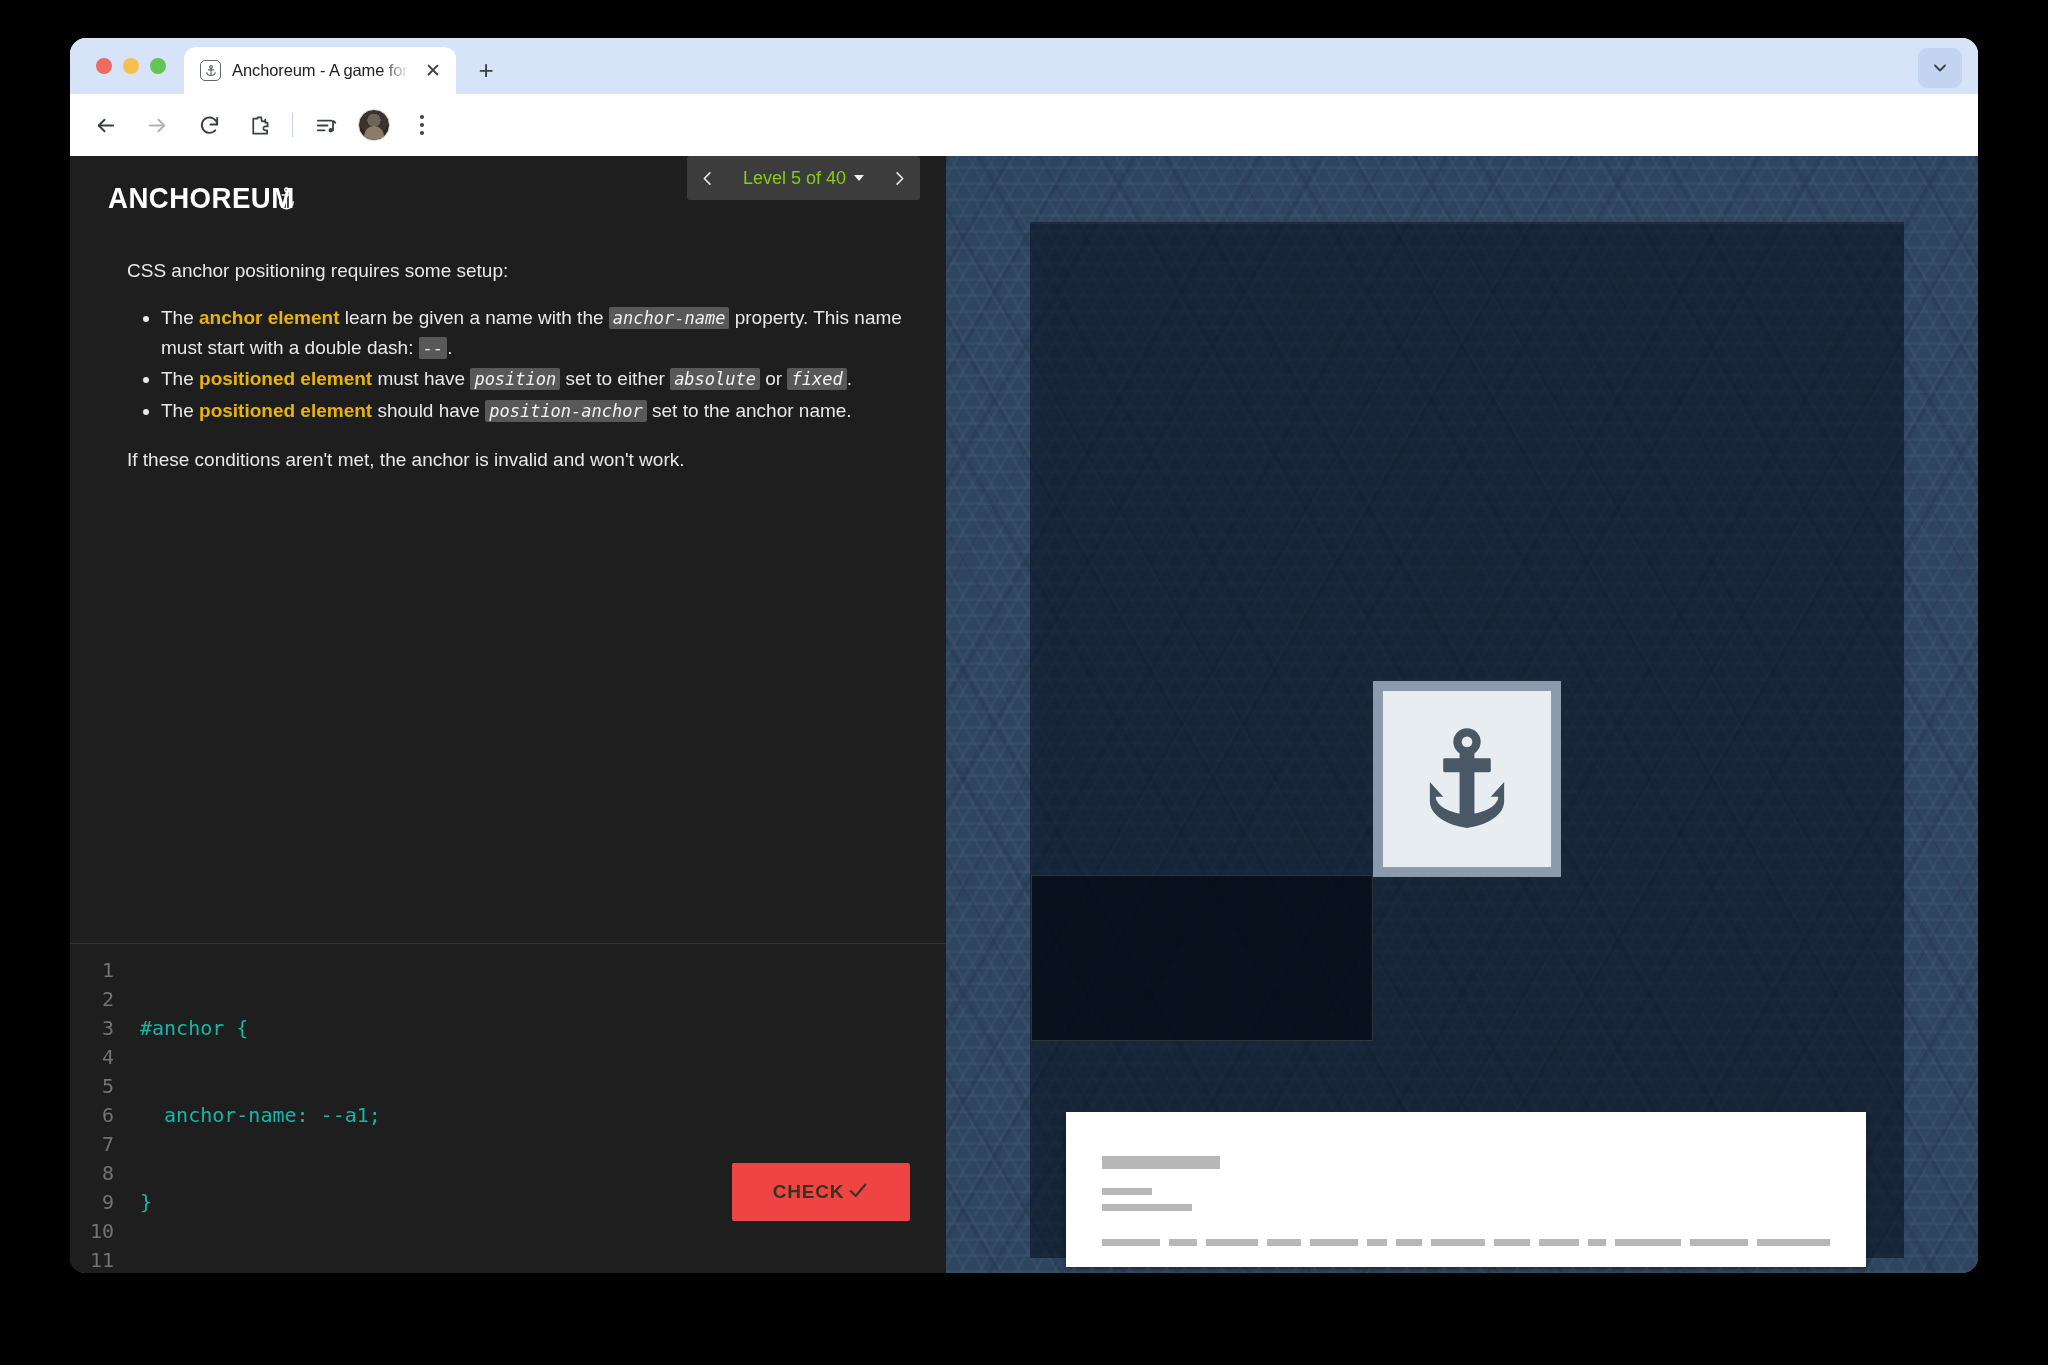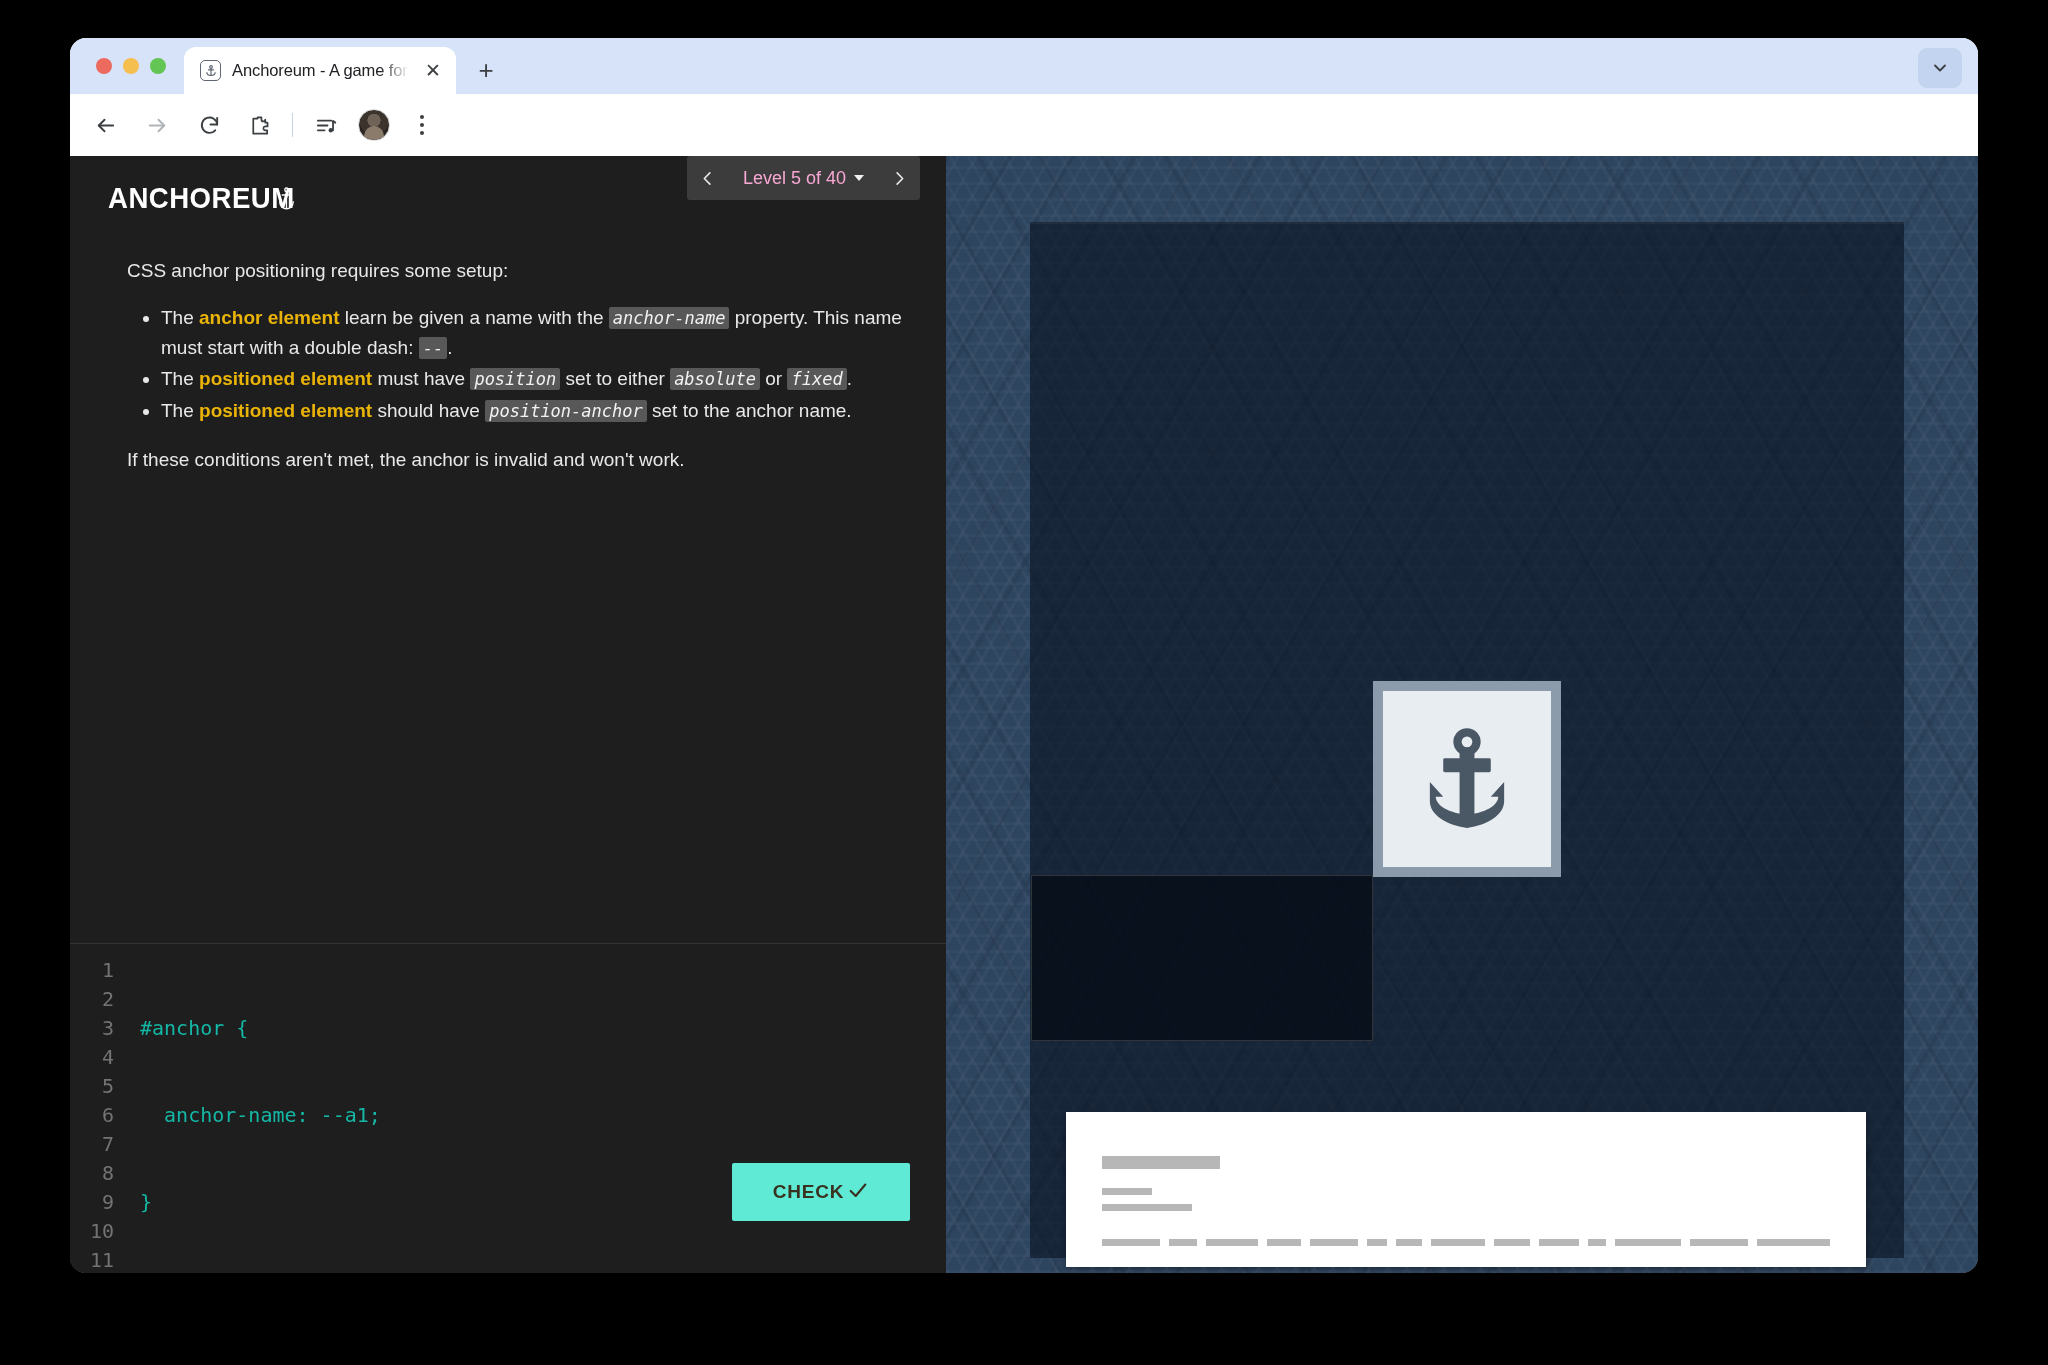--- a/index.html
+++ b/index.html
@@ -186,21 +186,21 @@
     overflow: hidden;
   }
   .levelnav .arrow {
     width: 42px; height: 44px;
     display: flex; align-items: center; justify-content: center;
     color: #e6e6e6;
   }
   .levelnav .level-label {
     padding: 0 14px;
     font-size: 18px;
-    color: #f9a8d4;
+    color: #84cc16;
     display: flex; align-items: center; gap: 8px;
     white-space: nowrap;
   }
   .caret-down {
     width: 0; height: 0;
     border-left: 5px solid transparent;
     border-right: 5px solid transparent;
     border-top: 6px solid #f0f0f0;
     display: inline-block;
   }
@@ -254,21 +254,21 @@
     color: #14b8a6;
     position: relative;
     padding-left: 14px;
     white-space: pre;
   }
   .code div { height: 29px; }
   .check-btn {
     position: absolute;
     right: 36px; bottom: 52px;
     width: 178px; height: 58px;
-    background: #5eead4;
+    background: #ef4444;
     color: #3a3220;
     border: none;
     border-radius: 2px;
     font-size: 19px;
     font-weight: 700;
     letter-spacing: .8px;
     display: flex; align-items: center; justify-content: center;
     gap: 3px;
     font-family: "Liberation Sans", sans-serif;
   }

